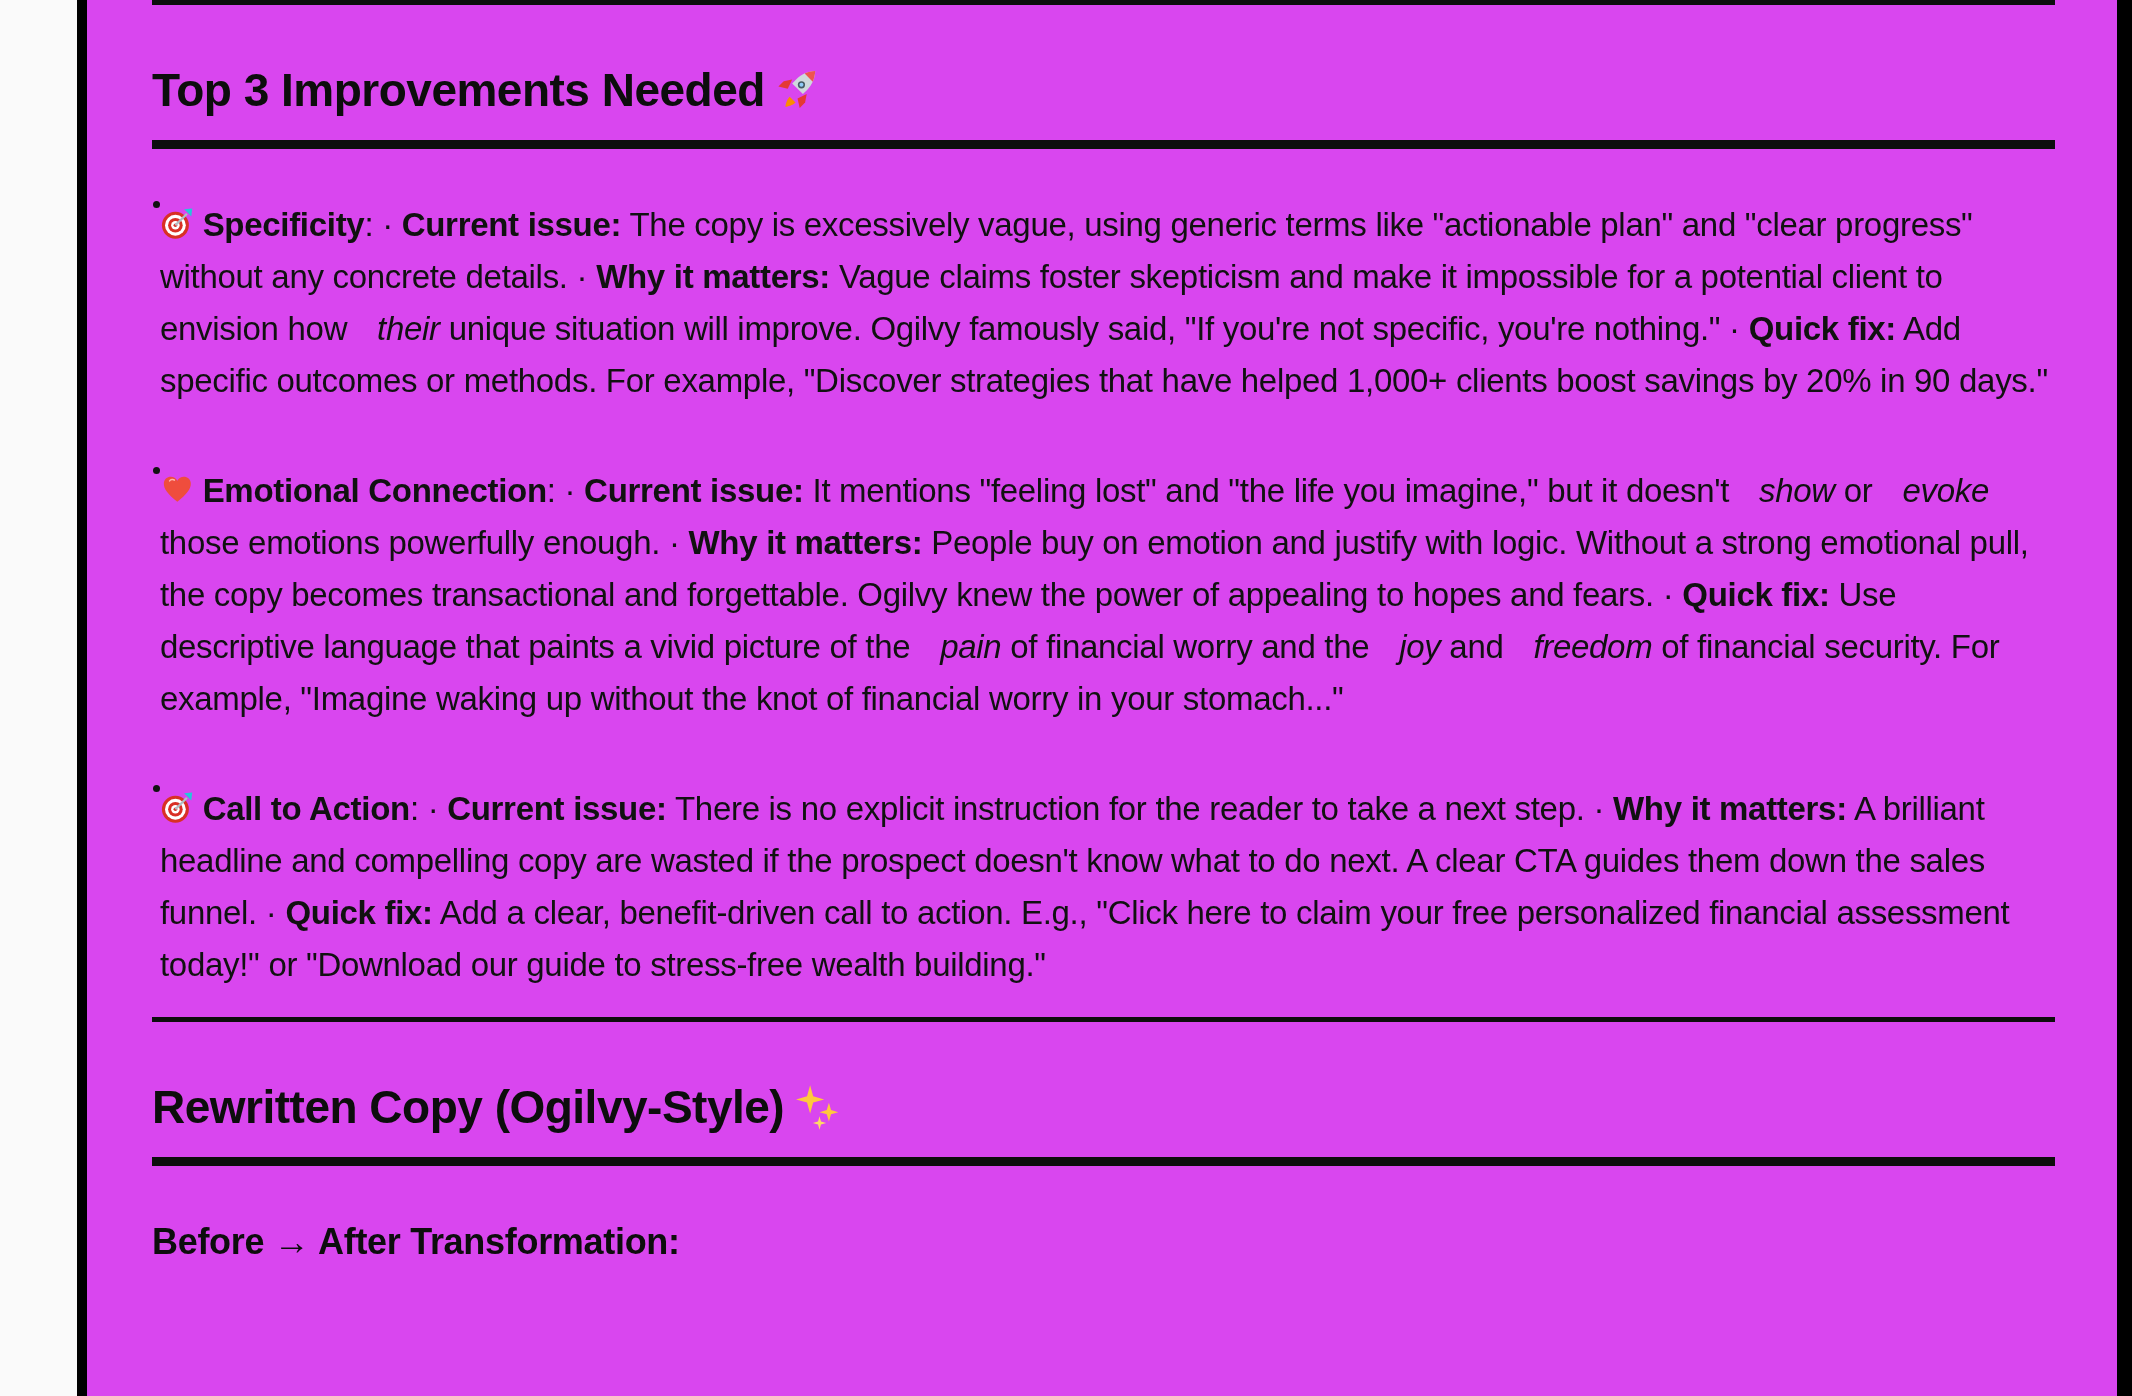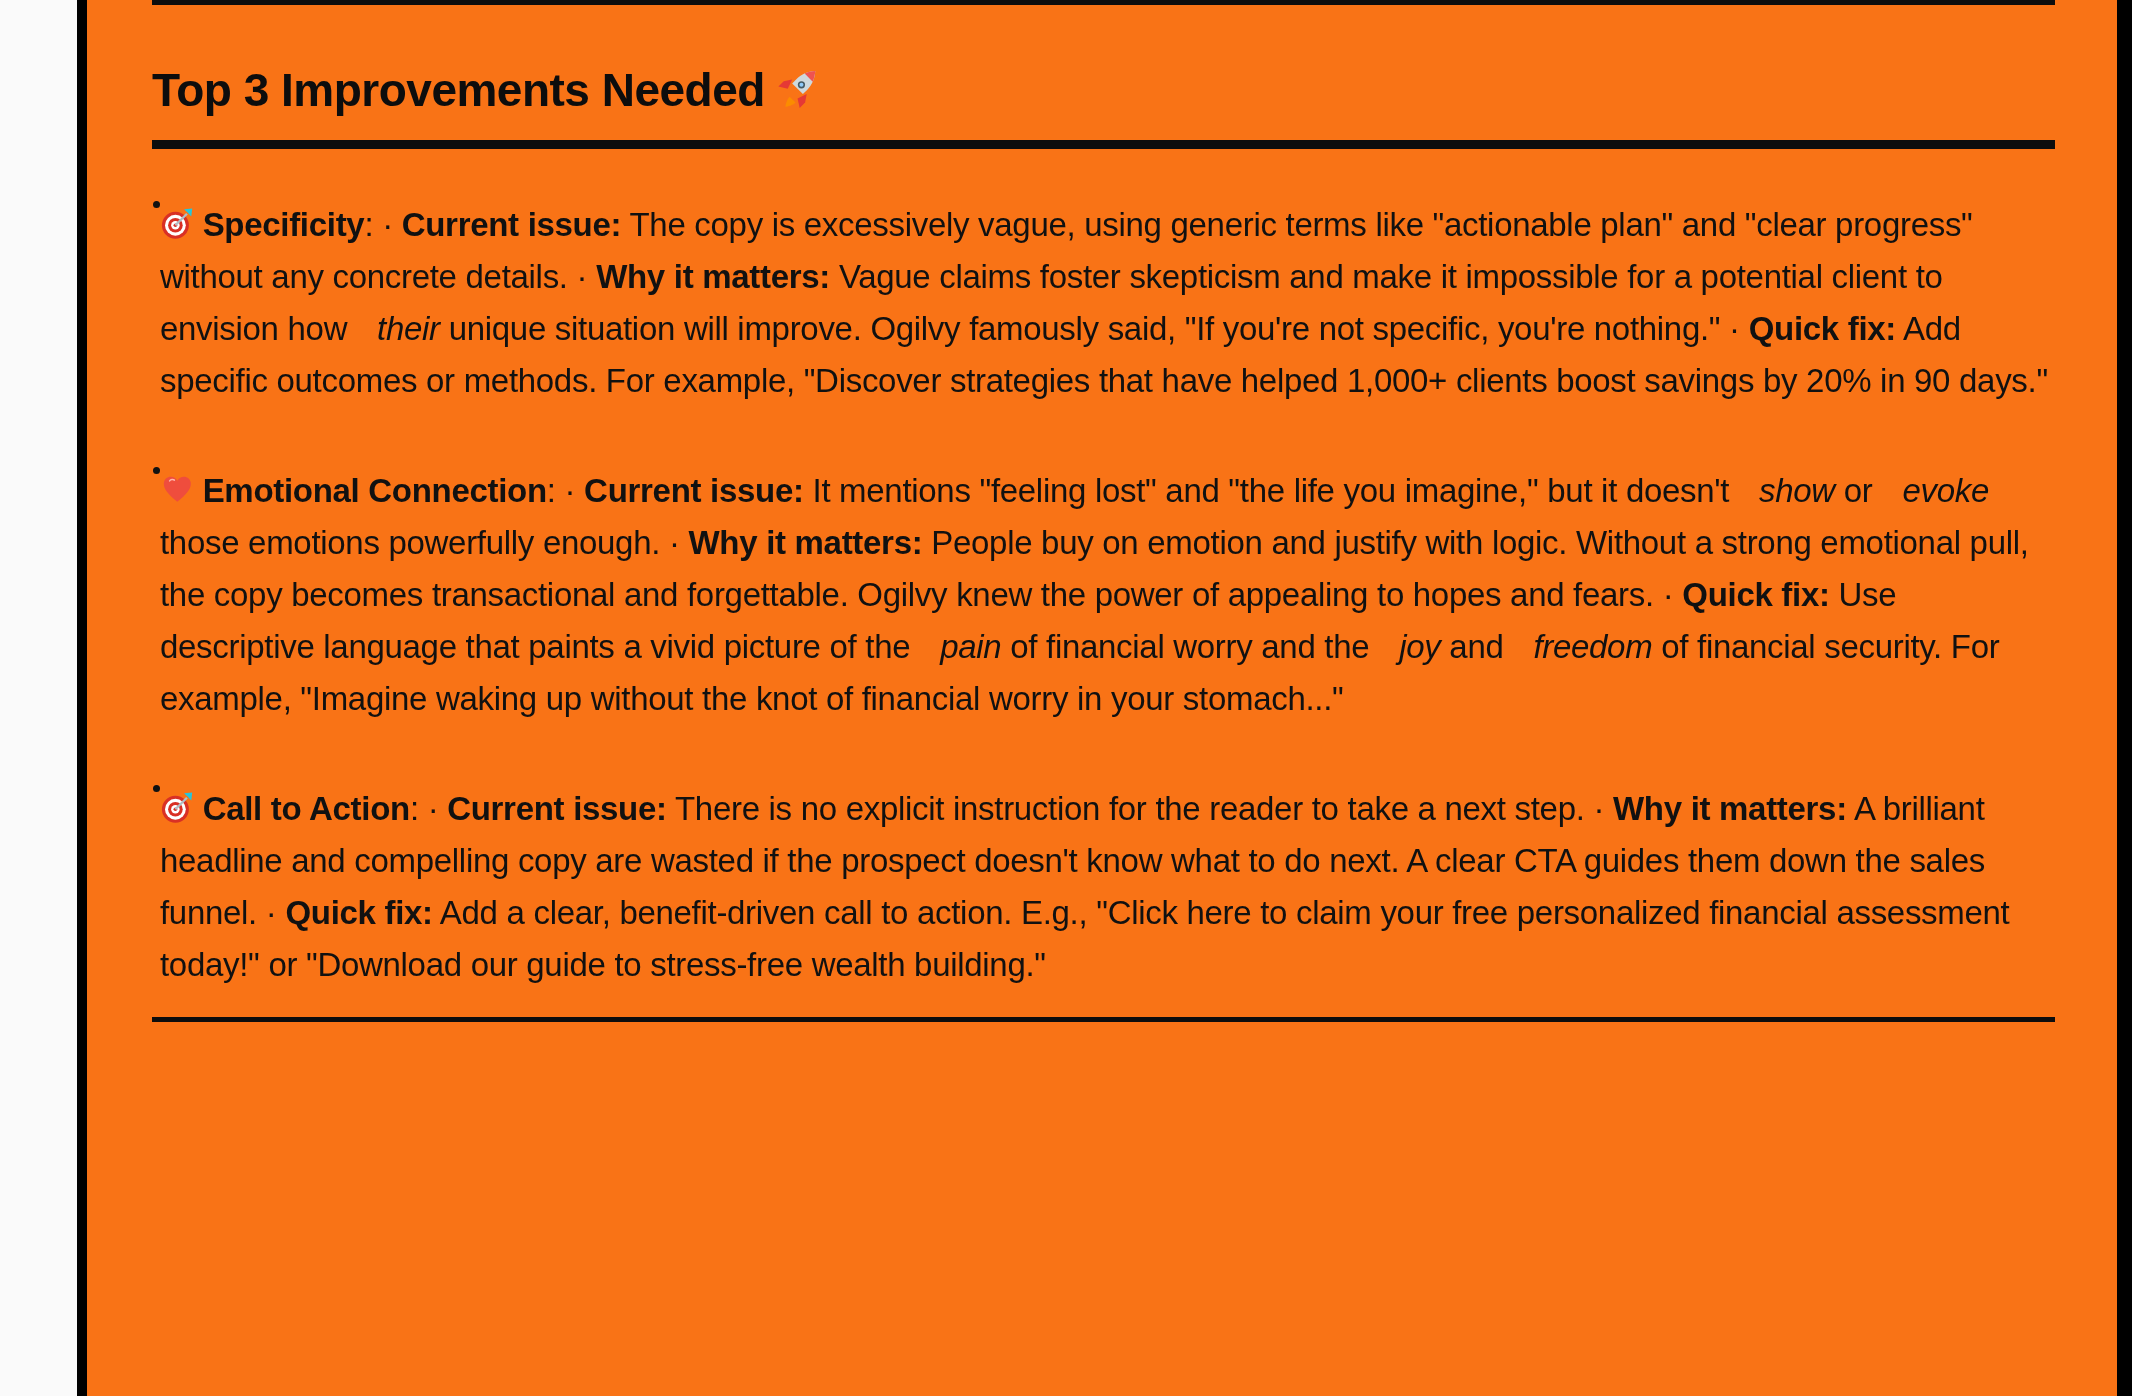--- a/index.html
+++ b/index.html
@@ -25,21 +25,21 @@
   .frame-bar {
     position: absolute;
     top: 0; height: 100%;
     background: #000000;
   }
   .frame-left  { left: 77px; width: 10px; }
   .frame-right { right: 0;   width: 15px; }
   .doc {
     position: absolute;
     left: 87px; right: 15px; top: 0; bottom: 0;
-    background: #f97316;
+    background: #d946ef;
     padding: 0 62px 10px 65px;
     box-sizing: border-box;
   }
   .rule {
     border: none;
     margin: 0;
     height: 5px;
     background: #0d0d0d;
   }
   .rule-mid { margin-top: 26px; }
@@ -148,16 +148,25 @@
                 <circle cx="16" cy="20" r="1.9" fill="#d93025"></circle>
                 <path d="M16 20L28 8" stroke="#b0bec5" stroke-width="2.4"></path>
                 <path d="M25 3.5l8.5-1-1 8.5-3.6-3.9z" fill="#26c6da"></path>
               </svg></span><span class="b">Call to Action</span><span class="">: · </span><span class="b">Current issue:</span><span class=""> There is no explicit instruction for the reader to take a next step. · </span><span class="b">Why it matters:</span><span class=""> A brilliant headline and compelling copy are wasted if the prospect doesn't know what to do next. A clear CTA guides them down the sales funnel. · </span><span class="b">Quick fix:</span><span class=""> Add a clear, benefit-driven call to action. E.g., "Click here to claim your free personalized financial assessment today!" or "Download our guide to stress-free wealth building."</span></p>
       </li>
     </ul>
   </section>
 
   <hr class="rule rule-mid">
 
+  <section>
+    <h2 class="h2"><span>Rewritten Copy (Ogilvy-Style)</span><span class="emoji"><svg viewBox="0 0 36 36">
+            <path d="M13.5 2.5l2.3 8.2 8.2 2.3-8.2 2.3-2.3 8.2-2.3-8.2-8.2-2.3 8.2-2.3z" fill="#ffc83d"></path>
+            <path d="M27.5 15.5l1.6 5.4 5.4 1.6-5.4 1.6-1.6 5.4-1.6-5.4-5.4-1.6 5.4-1.6z" fill="#ffc83d"></path>
+            <path d="M20.5 25.5l1.1 3.9 3.9 1.1-3.9 1.1-1.1 3.9-1.1-3.9-3.9-1.1 3.9-1.1z" fill="#ffd964"></path>
+          </svg></span></h2>
+
+    <h3 class="h3"><span>Before → After Transformation:</span></h3>
+  </section>
 
 </main>
 
 <div class="frame-bar frame-right"></div>
 
 </body></html>

